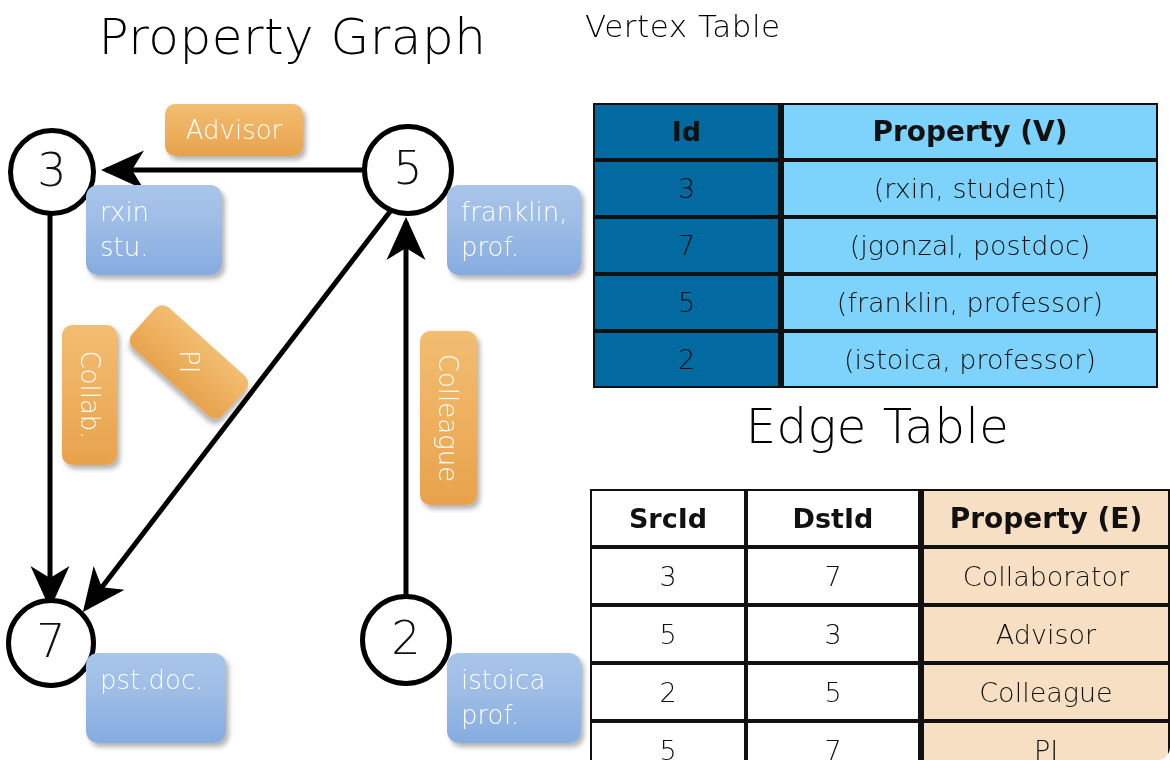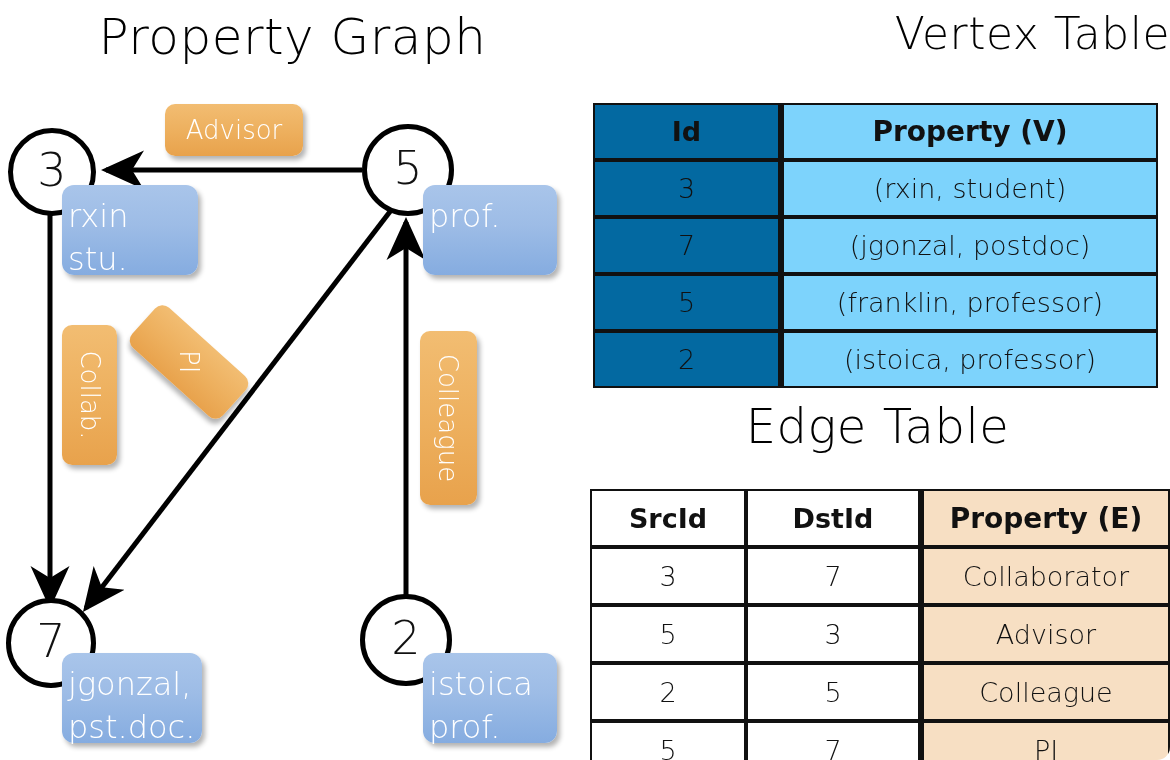--- a/index.html
+++ b/index.html
@@ -26,22 +26,22 @@
     white-space: nowrap;
     letter-spacing: 0.5px;
   }
   #title-property-graph {
     left: 0; top: 8px; width: 585px;
     text-align: center;
     font-size: 50px;
   }
   #title-vertex-table {
     left: 585px; top: 8px; width: 585px;
-    text-align: right;
-    font-size: 44px;
+    text-align: left;
+    font-size: 31px;
   }
   #title-edge-table {
     left: 585px; top: 398px; width: 585px;
     text-align: center;
     font-size: 48px;
   }
 
   
   #graph-panel {
     position: absolute;
@@ -75,25 +75,26 @@
 
   
   .prop-box {
     position: absolute;
     border-radius: 12px;
     background: linear-gradient(180deg, #a9c5ea 0%, #9dbce6 45%, #85ace0 100%);
     box-shadow: 3px 4px 5px rgba(0,0,0,0.30);
     color: #ffffff;
     font-family: "DejaVu Sans", sans-serif;
     font-weight: 300;
-    font-size: 32px;
+    font-size: 26px;
     line-height: 1.35;
     box-sizing: border-box;
-    padding: 10px 0 0 6px;
+    padding: 10px 0 0 14px;
     display: block;
+    margin-left: 24px;
   }
   .prop-box span { display: block; white-space: nowrap; }
 
   
   .edge-label {
     position: absolute;
     border-radius: 10px;
     background: linear-gradient(180deg, #f0b96a 0%, #eeae5b 50%, #e8a css 100%);
     background: linear-gradient(180deg, #f2bd72 0%, #edaf5d 55%, #e8a24c 100%);
     box-shadow: 3px 4px 5px rgba(0,0,0,0.30);
@@ -181,28 +182,28 @@
     </div>
     <div class="prop-box" style="left:62px; top:185px; width:136px; height:90px;">
       <span>rxin</span>
       <span>stu.</span>
     </div>
 
     <div class="node-circle" style="left:362px; top:124px; width:92px; height:92px;">
       <span class="node-label">5</span>
     </div>
     <div class="prop-box" style="left:423px; top:185px; width:134px; height:90px;">
+      <span>franklin,</span>
       <span>prof.</span>
     </div>
 
     <div class="node-circle" style="left:6px; top:598px; width:90px; height:90px;">
       <span class="node-label">7</span>
     </div>
     <div class="prop-box" style="left:62px; top:653px; width:140px; height:90px;">
-      <span>jgonzal,</span>
       <span>pst.doc.</span>
     </div>
 
     <div class="node-circle" style="left:360px; top:594px; width:92px; height:92px;">
       <span class="node-label">2</span>
     </div>
     <div class="prop-box" style="left:423px; top:653px; width:134px; height:90px;">
       <span>istoica</span>
       <span>prof.</span>
     </div>

